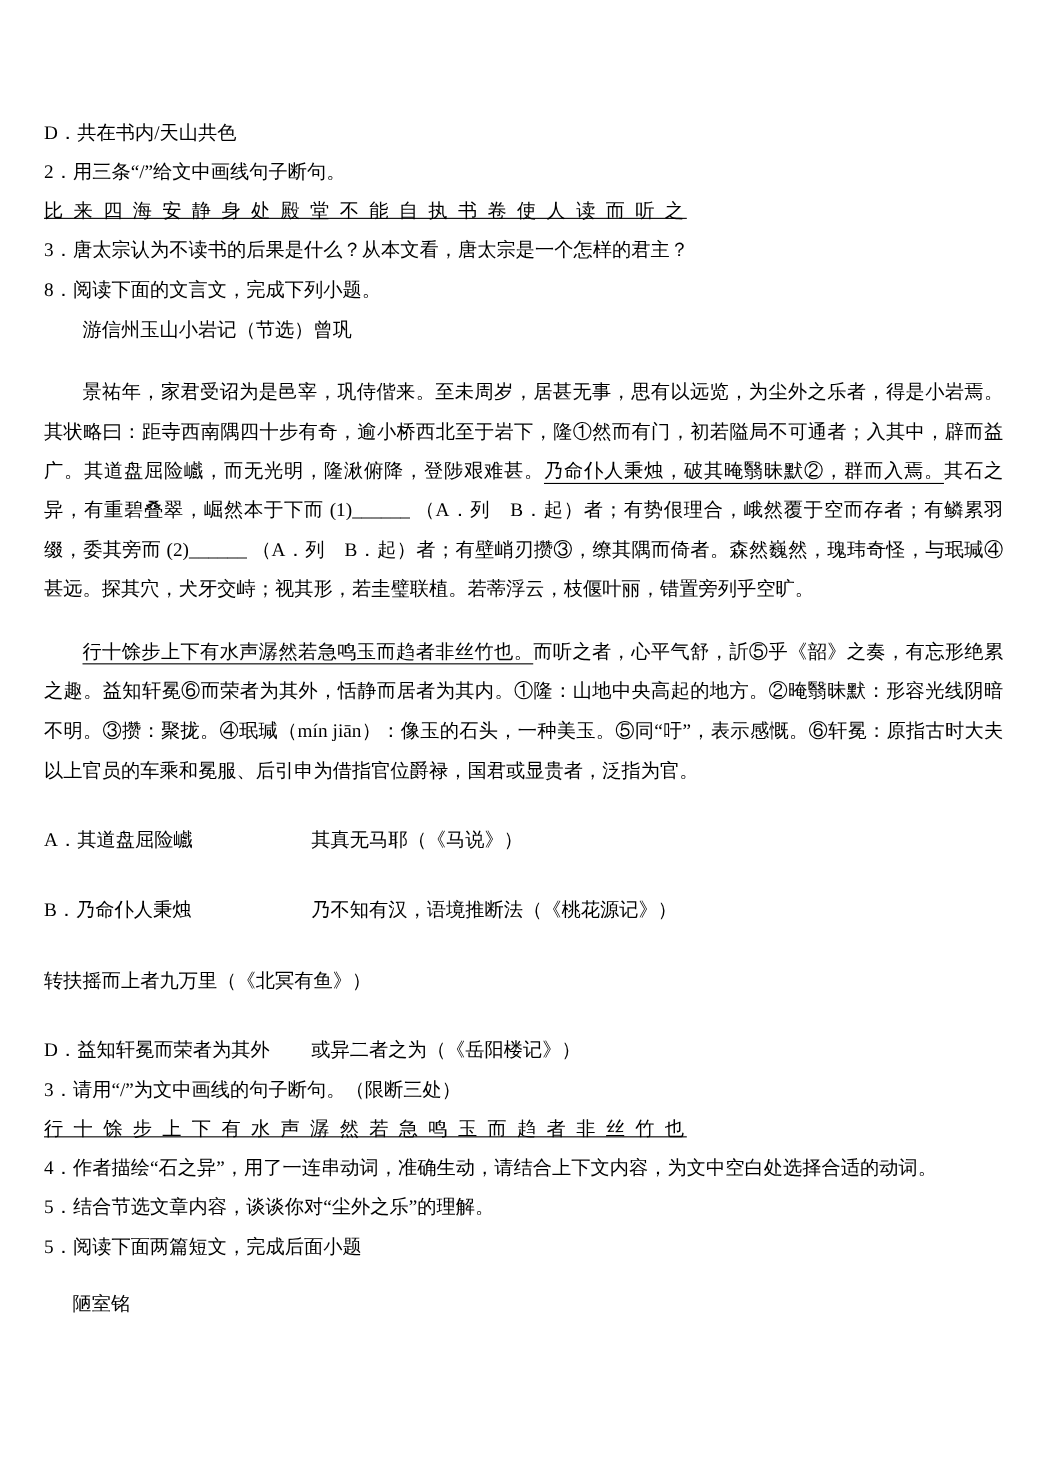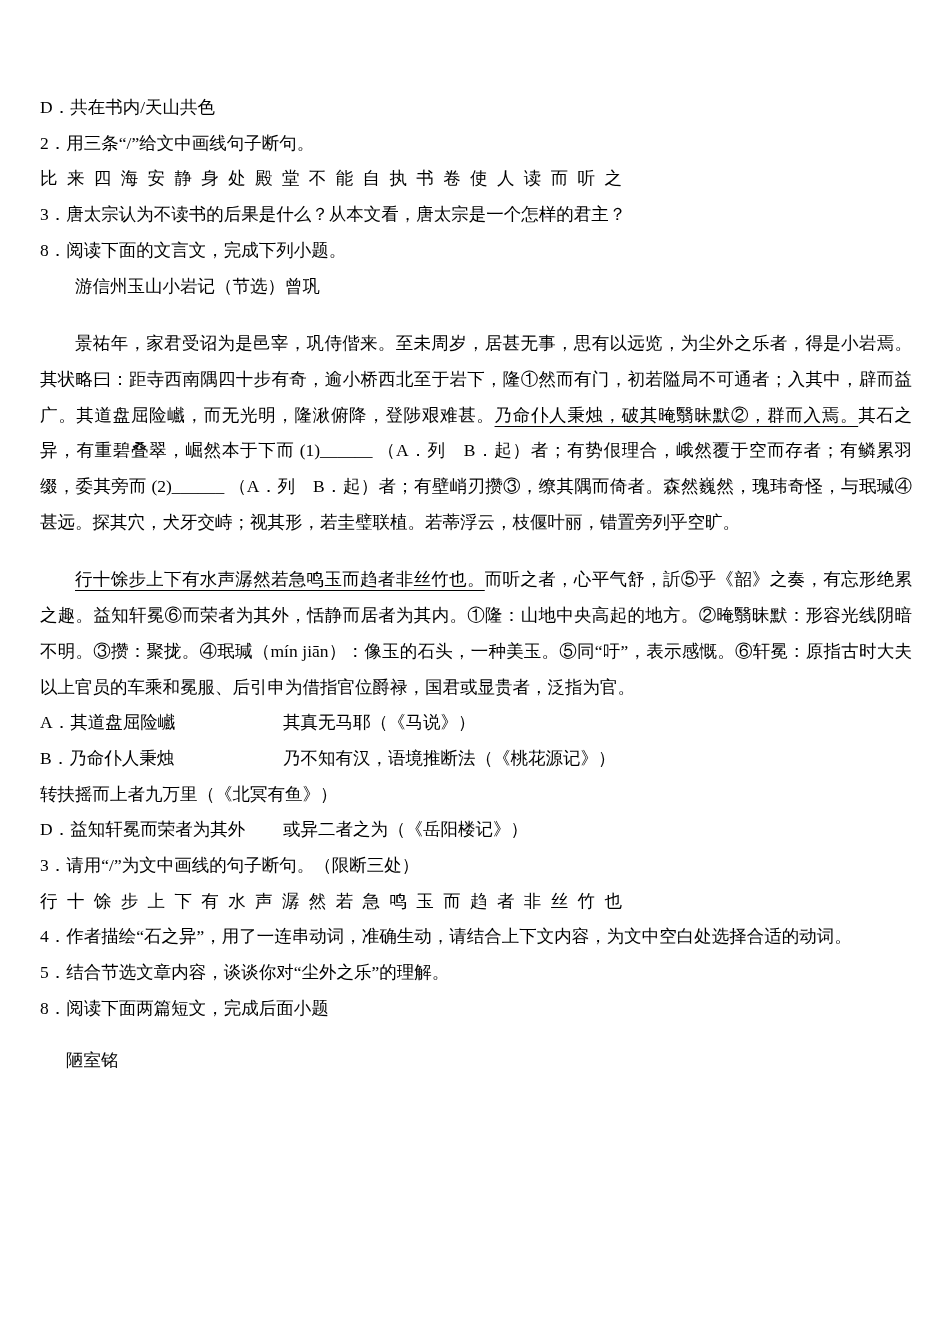--- a/index.html
+++ b/index.html
@@ -11,21 +11,21 @@
     position: relative;
     width: 950px;
     height: 1344px;
     background: #ffffff;
     color: #000000;
     font-family: "Liberation Serif", "DejaVu Serif", serif;
     overflow: hidden;
   }
   .doc {
     position: absolute;
-    top: 90px;
+    top: 103px;
     left: 40px;
     right: 38px;
   }
   p.block {
     margin: 0;
     font-size: 17.5px;
     line-height: 35.7px;
     text-align: left;
     word-break: break-all;
   }
@@ -34,31 +34,33 @@
   }
   p.para {
     text-indent: 2em;
     margin-top: 22px;
   }
   p.title {
     text-indent: 2em;
   }
   p.spaced {
     letter-spacing: 2.5px;
+    text-decoration: underline;
   }
   p.subtitle {
     padding-left: 26px;
     margin-top: 16px;
   }
   .seg.underline {
     text-decoration: underline;
     text-underline-offset: 5px;
   }
   p.option-row {
     display: flex;
+    margin-top: 28px;
   }
   .opt-left {
     min-width: 233px;
     padding-right: 10px;
     flex: none;
   }
   .opt-right {
     flex: 1;
   }
 </style>
@@ -87,16 +89,16 @@
         <span class="opt-right">转扶摇而上者九万里（《北冥有鱼》）</span>
       </p>
       <p class="block option-row">
         <span class="opt-left">D．益知轩冕而荣者为其外</span>
         <span class="opt-right">或异二者之为（《岳阳楼记》）</span>
       </p>
       <p class="block line"><span class="seg">3．请用“/”为文中画线的句子断句。（限断三处）</span></p>
       <p class="block spaced"><span class="seg">行 十 馀 步 上 下 有 水 声 潺 然 若 急 鸣 玉 而 趋 者 非 丝 竹 也</span></p>
       <p class="block line"><span class="seg">4．作者描绘“石之异”，用了一连串动词，准确生动，请结合上下文内容，为文中空白处选择合适的动词。</span></p>
       <p class="block line"><span class="seg">5．结合节选文章内容，谈谈你对“尘外之乐”的理解。</span></p>
-      <p class="block line"><span class="seg">8．阅读下面两篇短文，完成后面小题</span></p>
+      <p class="block line"><span class="seg">5．阅读下面两篇短文，完成后面小题</span></p>
       <p class="block subtitle"><span class="seg">陋室铭</span></p>
     </div>
 </div>
 
 </body></html>

